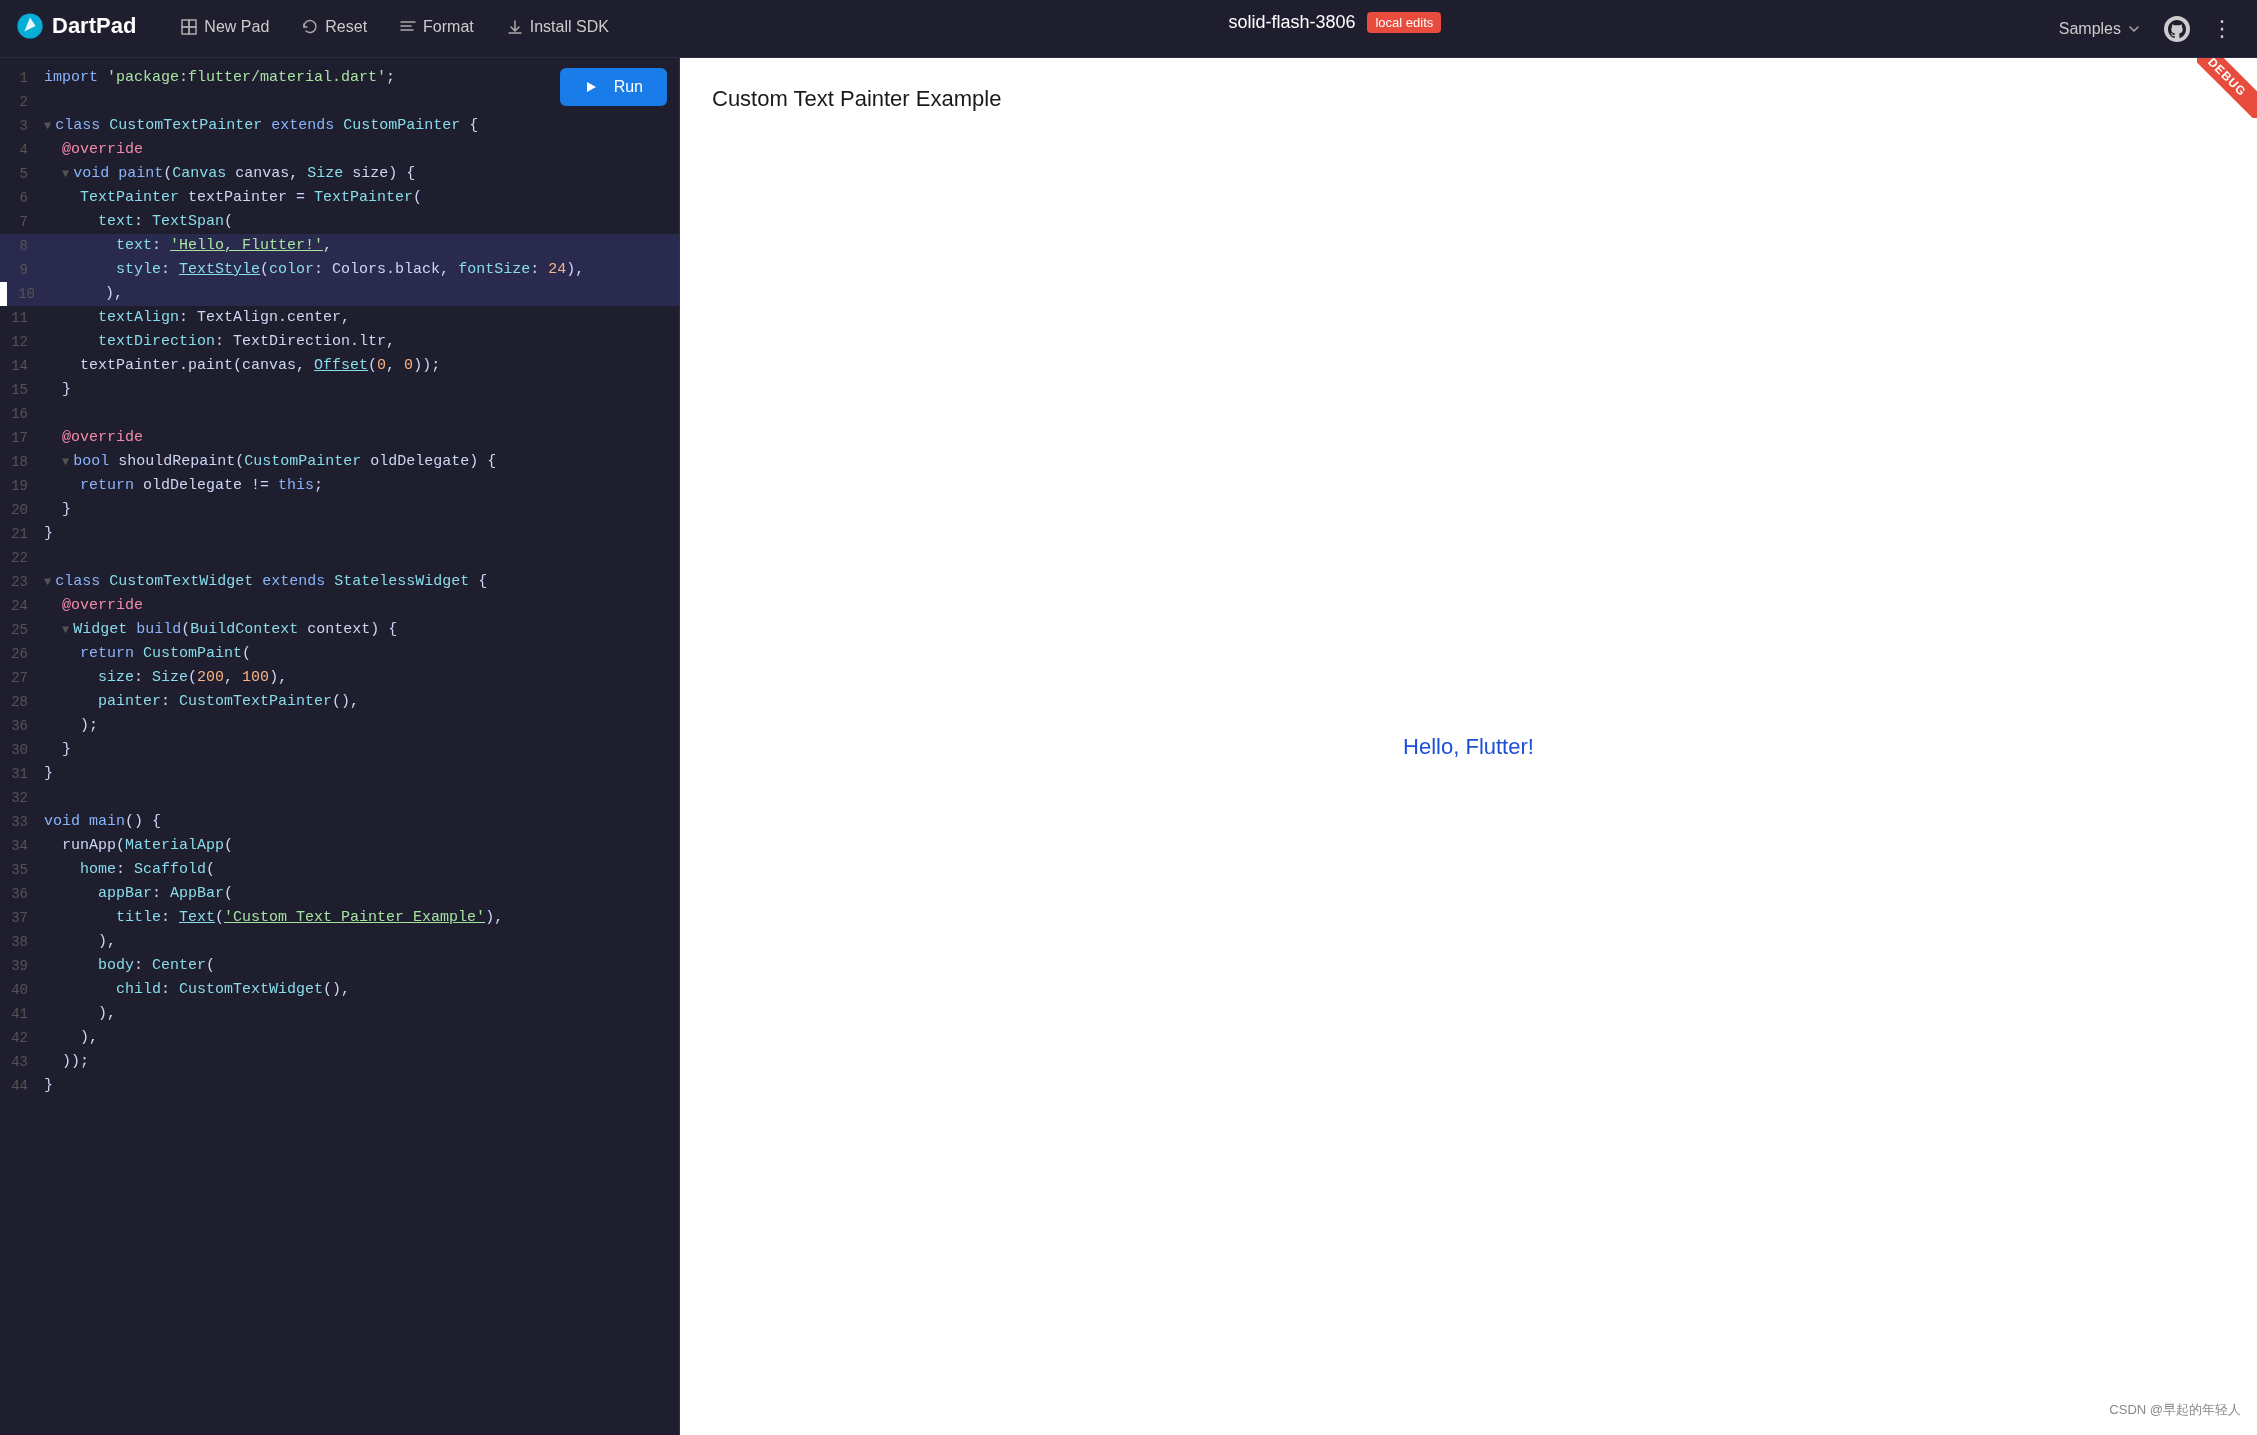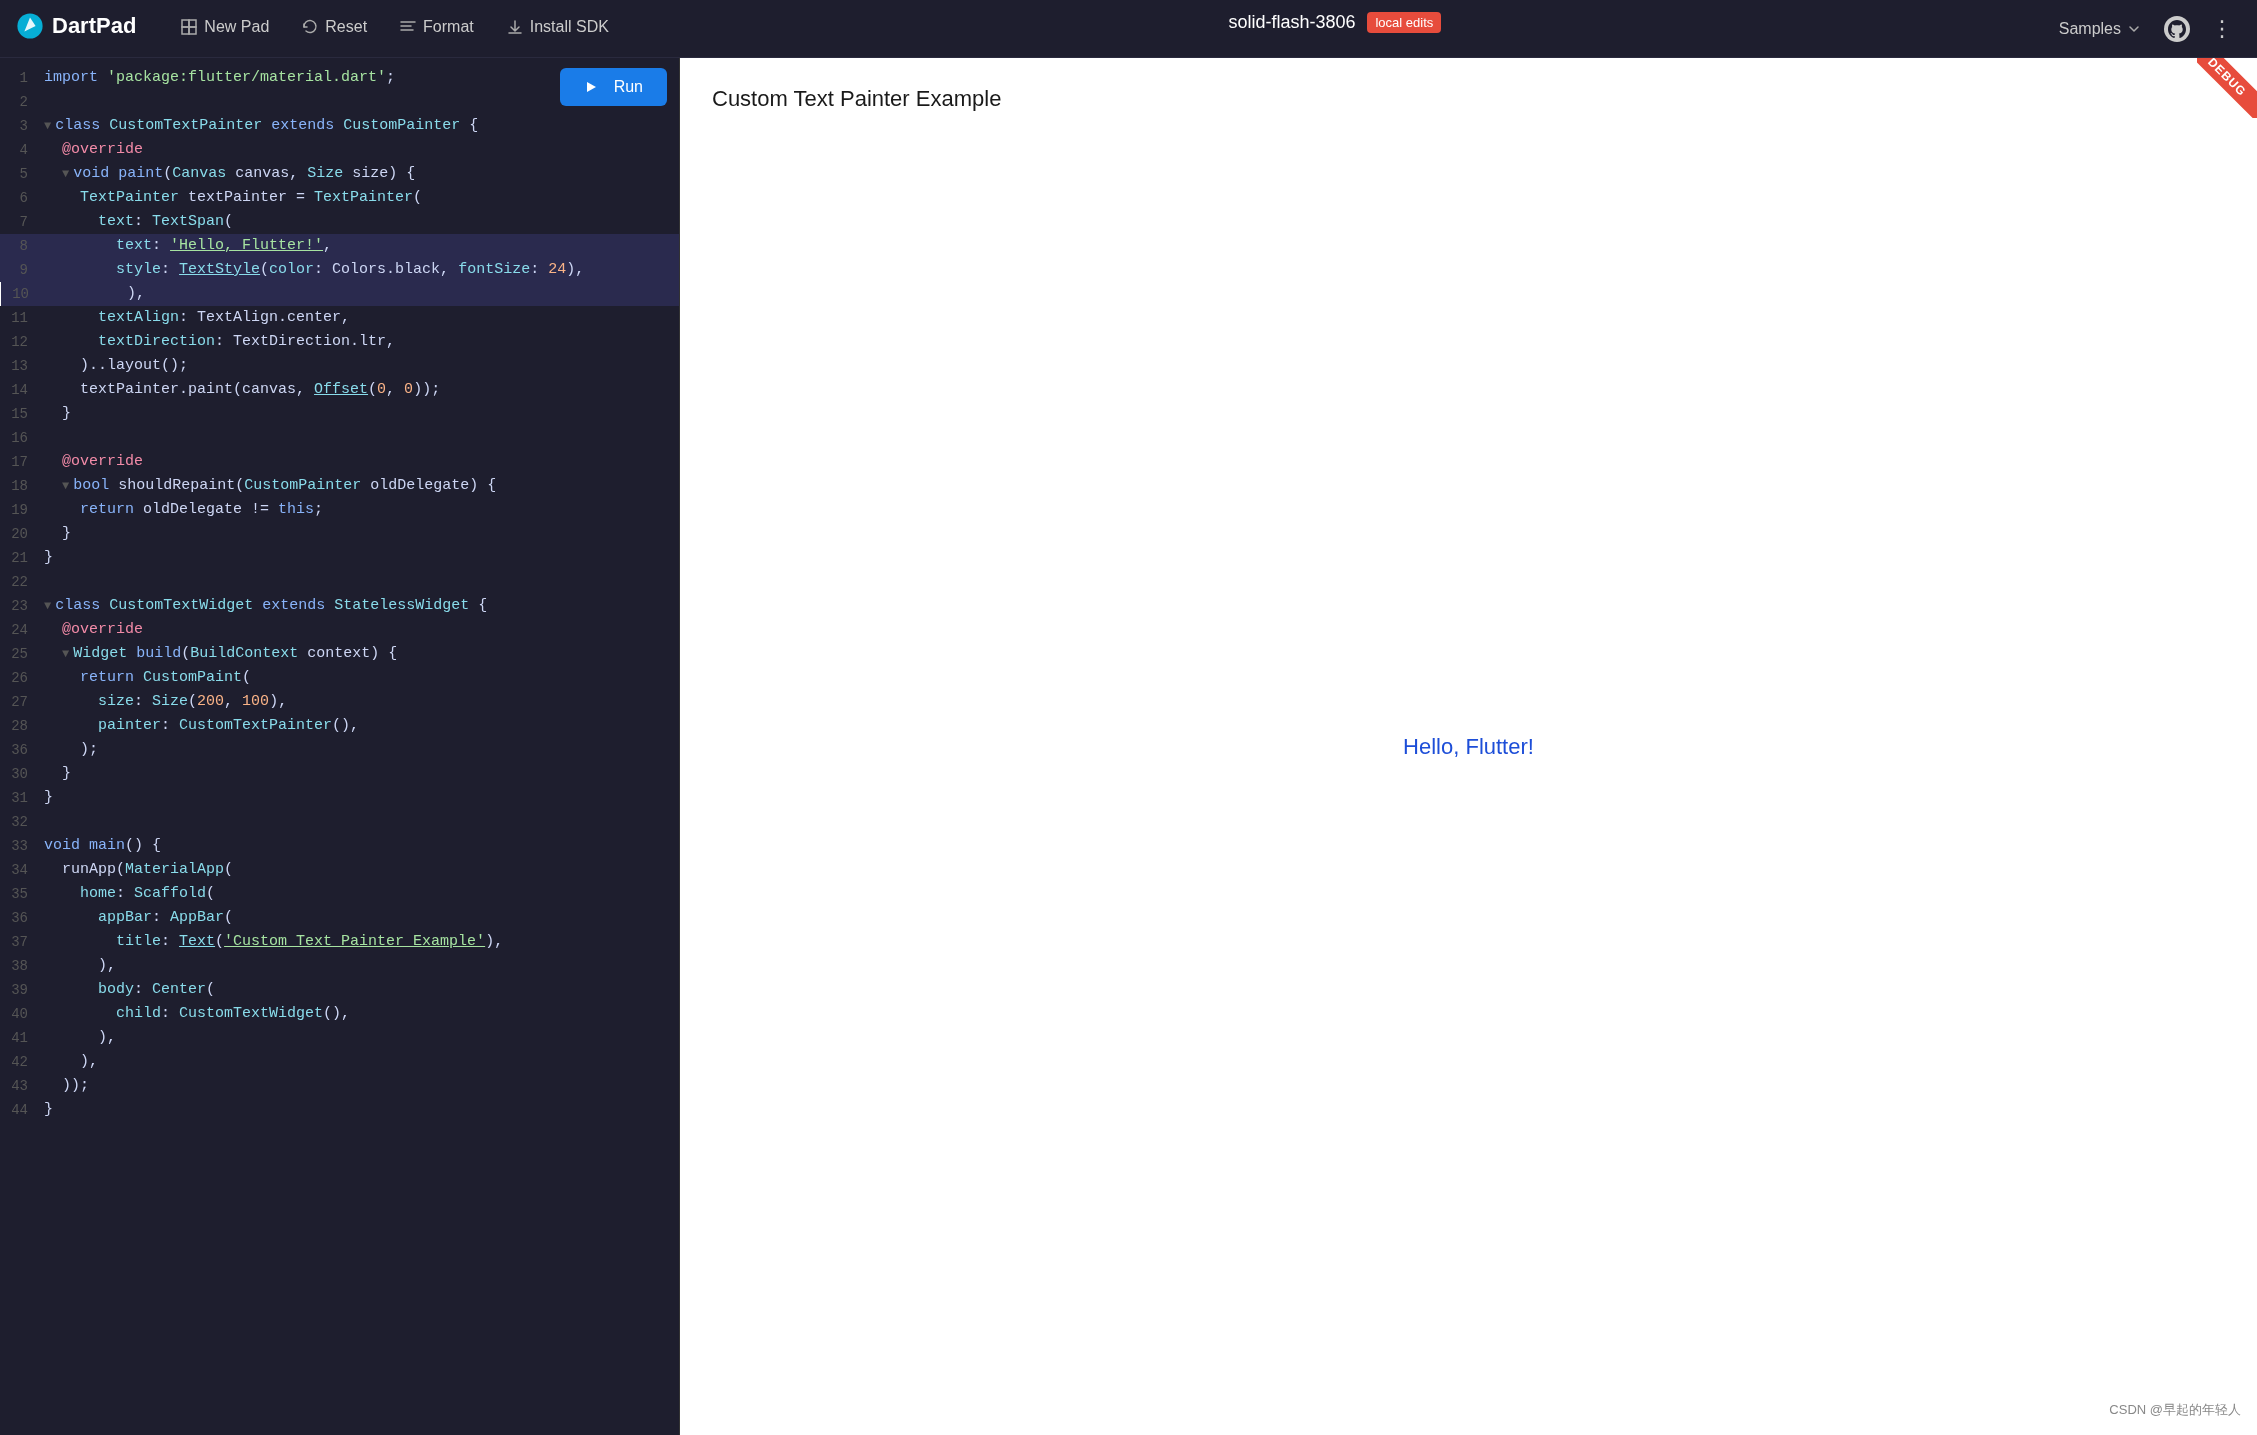--- a/index.html
+++ b/index.html
@@ -164,21 +164,21 @@
     .str { color: #a6e3a1; } 
     .fn { color: #89b4fa; }
     .annotation { color: #f38ba8; }
     .num { color: #fab387; }
     .prop { color: #89dceb; }
     .underline { text-decoration: underline; }
     .fold-arrow { color: #555; margin-right: 4px; font-size: 12px; }
 
     
     .line-selected { background: #2a2a4e; }
-    .line-border-left { border-left: 1px solid #ffffff; gap: 28px; }
+    .line-border-left { border-left: 7px solid #ffffff; }
 
     
     .preview-panel {
       flex: 1;
       background: #ffffff;
       position: relative;
       display: flex;
       flex-direction: column;
     }
     .preview-content {
@@ -373,24 +373,20 @@
       <div class="code-line">
         <span class="line-num">11</span>
         <span class="line-content">      <span class="prop">textAlign</span>: TextAlign.center,</span>
       </div>
 
       <div class="code-line">
         <span class="line-num">12</span>
         <span class="line-content">      <span class="prop">textDirection</span>: TextDirection.ltr,</span>
       </div>
 
-      <div class="code-line">
-        <span class="line-num">13</span>
-        <span class="line-content">    )..layout();</span>
-      </div>
 
       <div class="code-line">
         <span class="line-num">14</span>
         <span class="line-content">    textPainter.paint(canvas, <span class="type underline">Offset</span>(<span class="num">0</span>, <span class="num">0</span>));</span>
       </div>
 
       <div class="code-line">
         <span class="line-num">15</span>
         <span class="line-content">  }</span>
       </div>

